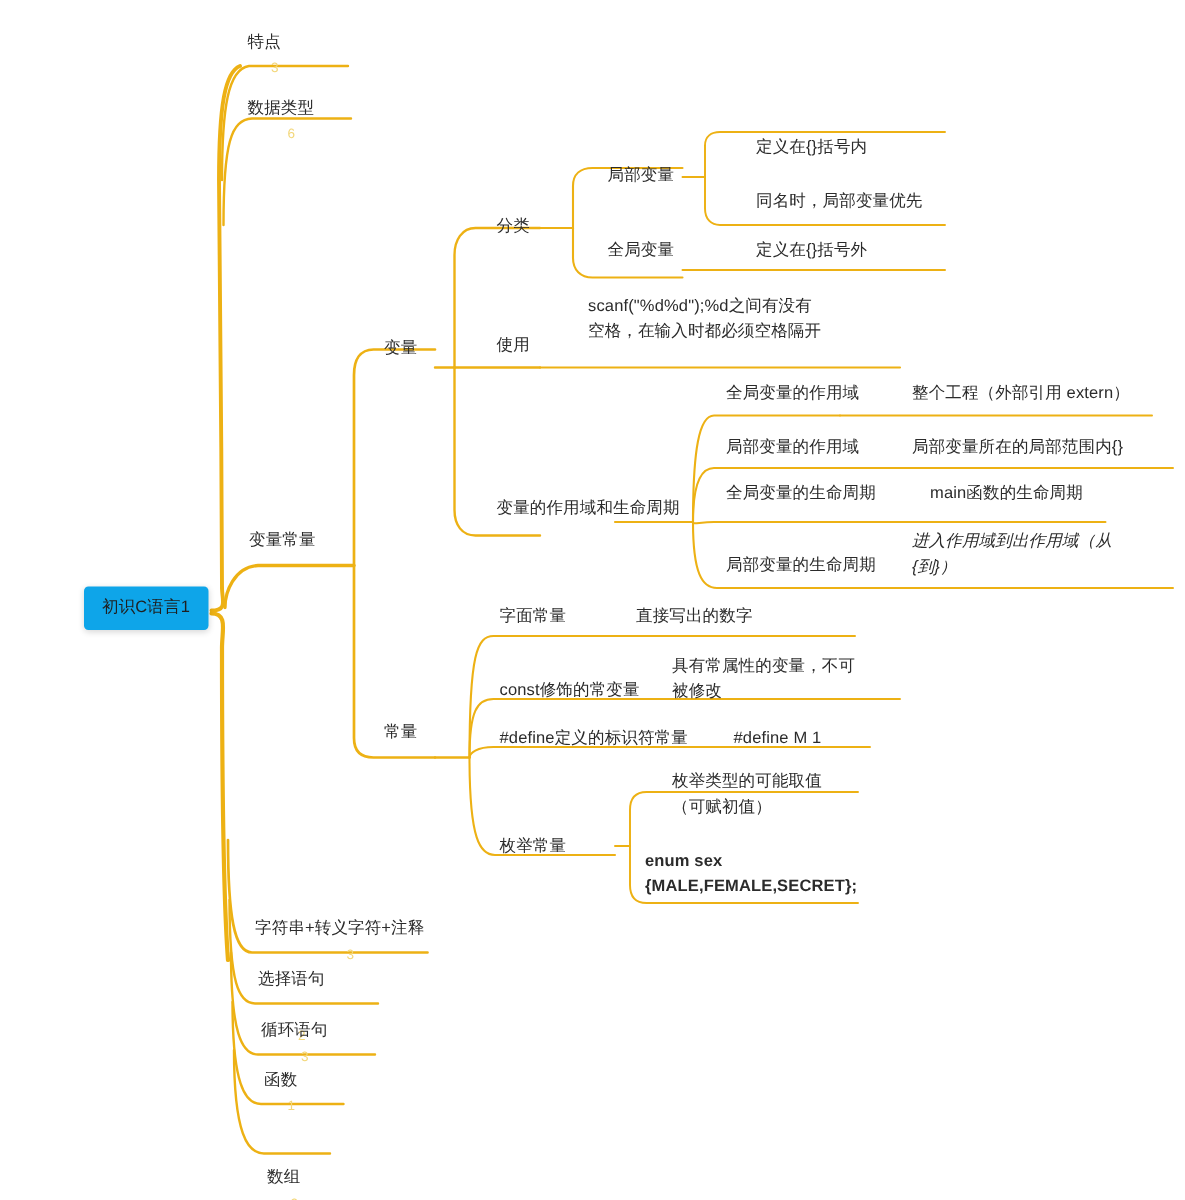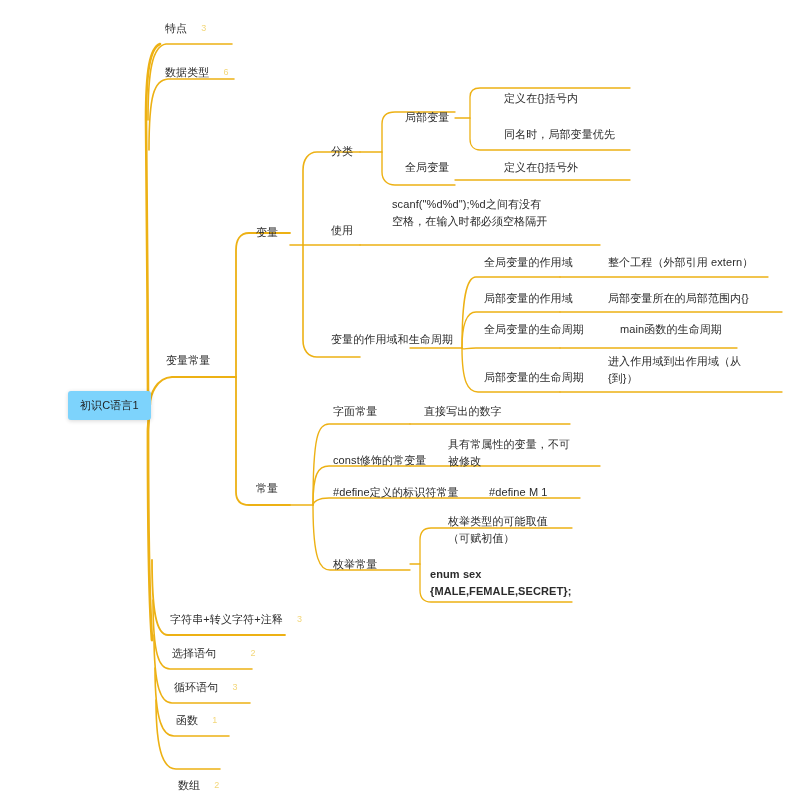--- a/index.html
+++ b/index.html
@@ -15,34 +15,35 @@
   }
   svg.edges{
     position:absolute;left:0;top:0;width:790px;height:800px;
     pointer-events:none;
   }
   .node{
     position:absolute;
     box-sizing:border-box;
     display:flex;
     align-items:center;
+    flex-direction:column;
   }
   .node-text{
     font-size:11px;
     color:#2b2b2b;
     line-height:17px;
     white-space:pre-line;
     letter-spacing:0.1px;
   }
   .root{
-    background:#7dd3fc;
+    background:#0ea5e9;
     border-radius:3px;
     padding:6px 12px;
     box-shadow:0 1px 4px rgba(0,0,0,0.16);
-    left:68px;top:391px;justify-content:center;
+    left:56px;top:391px;justify-content:center;
   }
   .root .node-text{
     font-size:11px;
     color:#1f1f1f;
   }
   .badge{
     font-size:9px;
     color:#f3d77a;
     margin-left:14px;
     line-height:17px;
@@ -230,21 +231,21 @@
   </div>
 
   <div class="node lvl4" style="left:608px;top:290px;">
     <span class="node-text">局部变量所在的局部范围内{}</span>
   </div>
 
   <div class="node lvl4" style="left:620px;top:321px;">
     <span class="node-text">main函数的生命周期</span>
   </div>
 
-  <div class="node lvl4 wrapnode" style="left:608px;top:353px;width:150px;align-items:flex-start;">
+  <div class="node lvl4 wrapnode" style="left:608px;top:353px;width:150px;align-items:flex-start;font-style:italic;">
     <span class="node-text">进入作用域到出作用域（从{到}）</span>
   </div>
 
   <div class="node lvl2" style="left:256px;top:480px;">
     <span class="node-text">常量</span>
   </div>
 
   <div class="node lvl3" style="left:333px;top:403px;">
     <span class="node-text">字面常量</span>
   </div>

